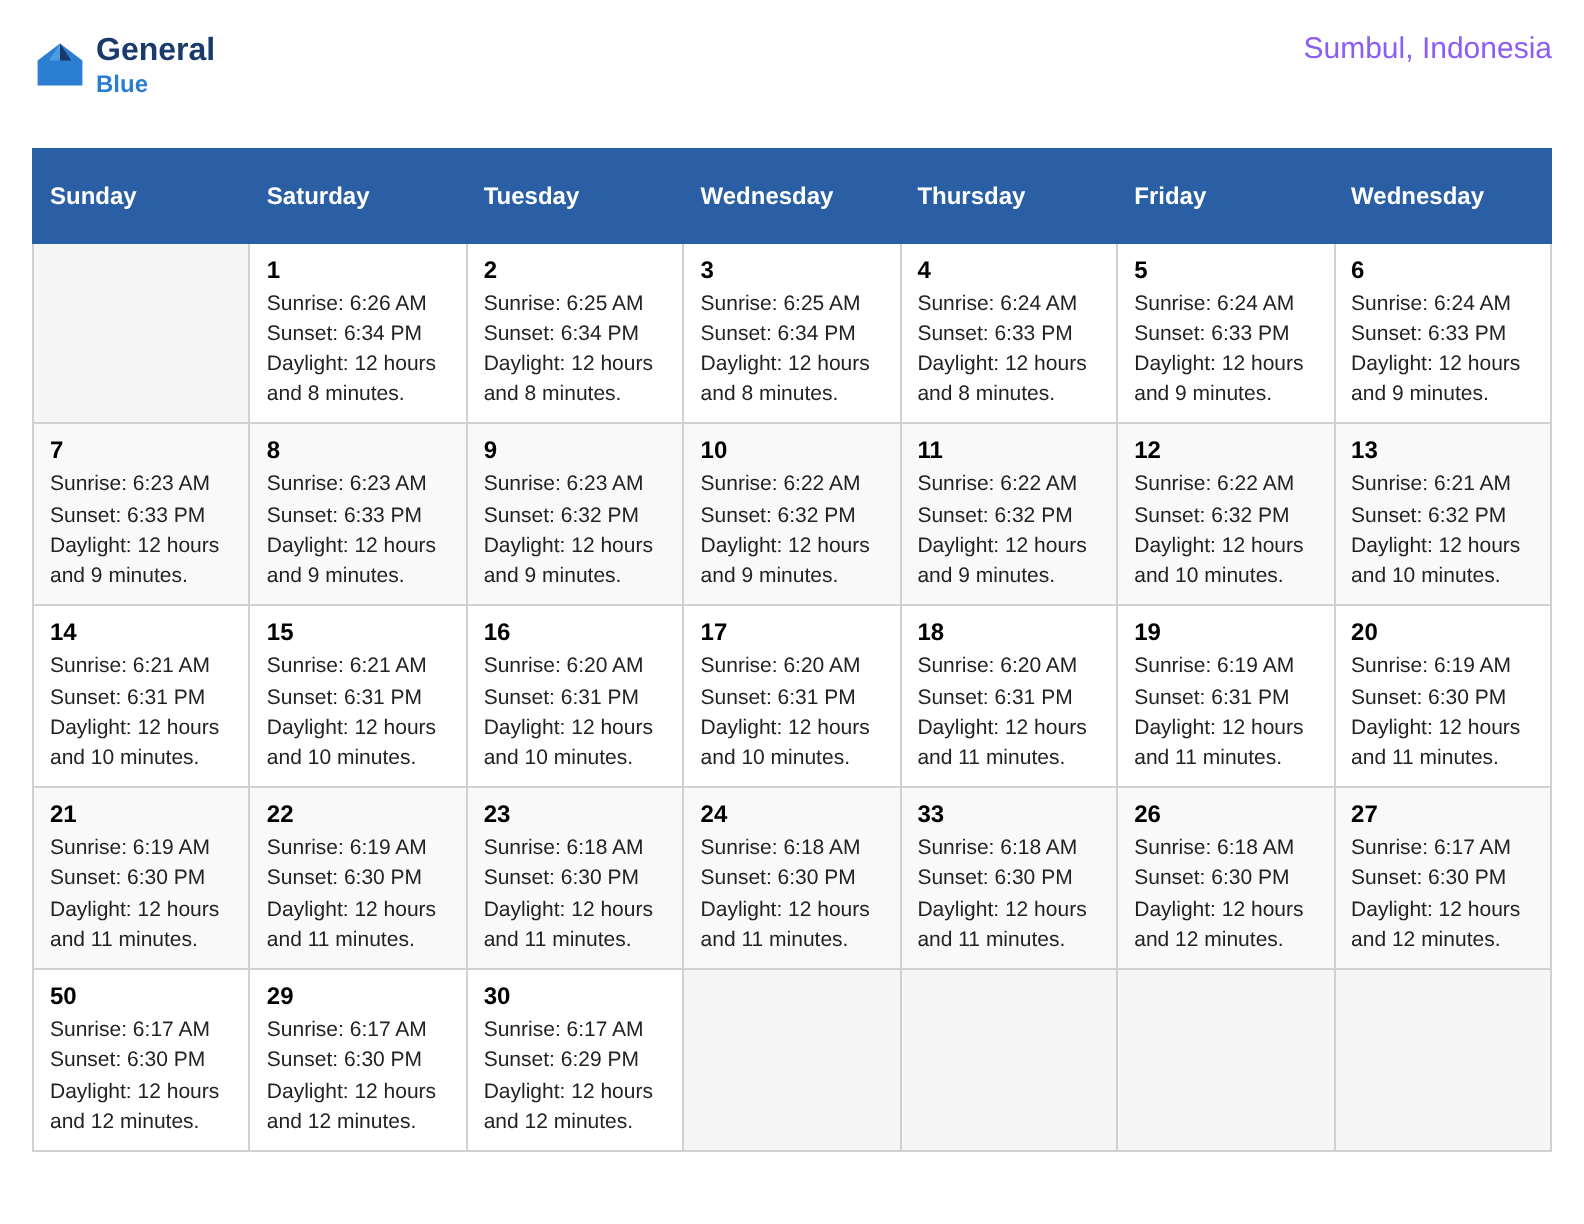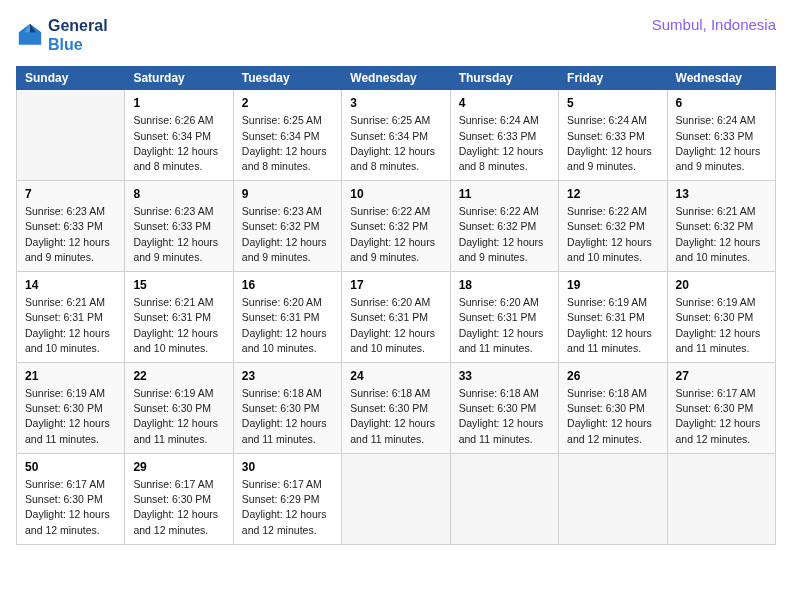--- a/index.html
+++ b/index.html
@@ -7,21 +7,21 @@
       font-family: Arial, sans-serif;
       background: #fff;
       width: 792px;
       min-height: 612px;
       padding: 16px;
     }
     .header {
       display: flex;
       justify-content: space-between;
       align-items: flex-start;
-      margin-bottom: 12px;
+      margin-bottom: 24px;
     }
     .logo {
       display: flex;
       align-items: center;
       gap: 4px;
     }
     .logo-icon {
       width: 28px;
       height: 28px;
     }
@@ -39,21 +39,21 @@
     }
     table {
       width: 100%;
       border-collapse: collapse;
       font-size: 10.5px;
     }
     thead tr th {
       background: #2a5fa5;
       color: #fff;
       text-align: left;
-      padding: 4px 8px;
+      padding: 16px 8px;
       font-size: 12px;
       font-weight: bold;
       border: 1px solid #2a5fa5;
     }
     tbody tr td {
       vertical-align: top;
       padding: 6px 8px;
       border: 1px solid #d0d0d0;
       width: 14.28%;
       min-height: 80px;
@@ -83,21 +83,21 @@
 
 <div class="header">
   <div class="logo">
     <svg class="logo-icon" viewBox="0 0 40 40">
       <polygon points="20,4 36,16 36,34 4,34 4,16" fill="#2a7dd1"></polygon>
       <polygon points="20,4 28,16 20,16" fill="#1a3a6b"></polygon>
       <polygon points="20,4 12,16 20,16" fill="#4a9de0"></polygon>
     </svg>
     <div>
       <div style="font-size:16px;font-weight:bold;color:#1a3a6b;line-height:1.2">General</div>
-      <div style="font-size:16px;font-weight:bold;color:#2a7dd1;line-height:1.2">Blue</div>
+      <div style="font-size:12px;font-weight:bold;color:#2a7dd1;line-height:1.2">Blue</div>
     </div>
   </div>
   <div class="title-block">
     <div class="location">Sumbul, Indonesia</div>
   </div>
 </div>
 
 <table>
   <thead>
     <tr>

